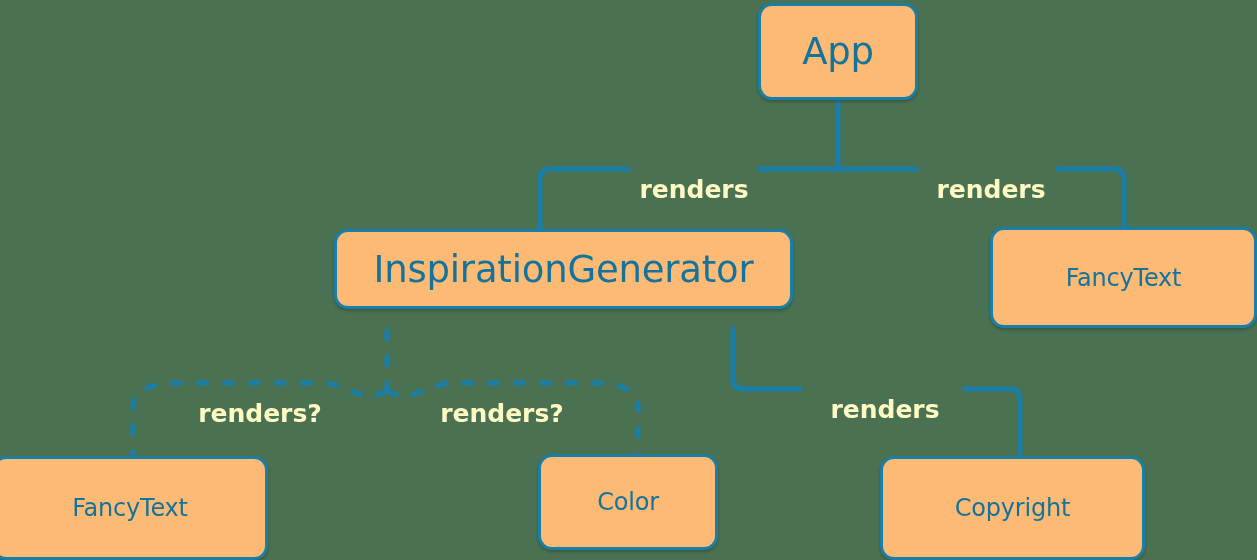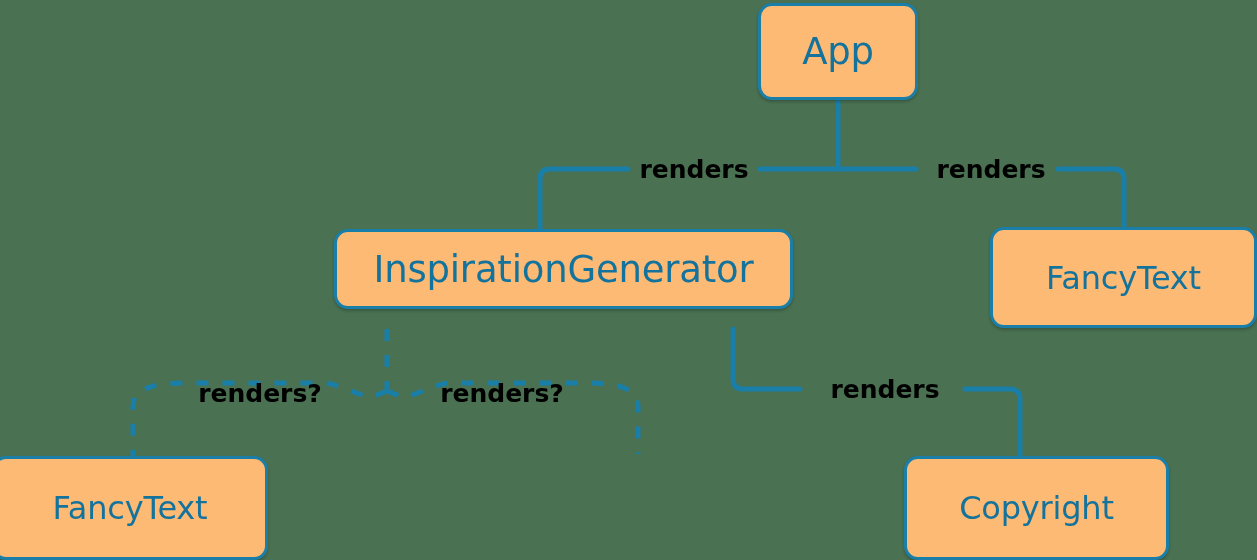--- a/index.html
+++ b/index.html
@@ -36,38 +36,39 @@
     justify-content: center;
     box-shadow: 0 2px 3px rgba(0,0,0,0.22);
   }
   .node-label {
     color: #14739c;
     font-size: 37px;
     line-height: 1;
     letter-spacing: -0.2px;
     white-space: nowrap;
   }
-  .node-sm .node-label { font-size: 32px; text-align: right; }
+  .node-sm .node-label { font-size: 24px; text-align: right; }
   .edge-label {
     position: absolute;
-    color: #000000;
+    color: #fef9c3;
     font-size: 25px;
     line-height: 1;
     white-space: nowrap;
     transform: translate(-50%, -50%);
     font-weight: 600;
+    margin-top: 20px;
   }
 
   
   #node-app            { left: 758px;  top: 3px;   width: 160px; height: 97px; }
   #node-inspiration    { left: 334px;  top: 229px; width: 459px; height: 80px; }
   #node-fancytext-right{ left: 990px;  top: 227px; width: 267px; height: 101px; }
   #node-fancytext-left { left: -8px;   top: 456px; width: 276px; height: 104px; }
   #node-color          { left: 538px;  top: 454px; width: 180px; height: 96px; }
-  #node-copyright      { left: 904px;  top: 456px; width: 265px; height: 104px; }
+  #node-copyright      { left: 880px;  top: 456px; width: 265px; height: 104px; }
 </style>
 </head>
 <body>
 
 <div id="diagram">
 
   <svg id="wires" viewBox="0 0 1257 560" width="1257" height="560" aria-hidden="true">
     <g fill="none" stroke="#1a7fa8" stroke-width="5" stroke-linecap="round" stroke-linejoin="round">
 
       <path d="M 838 100 L 838 169"></path>
@@ -98,20 +99,23 @@
   </div>
 
   <div class="node node-sm" id="node-fancytext-right">
     <span class="node-label">FancyText</span>
   </div>
 
   <div class="node node-sm" id="node-fancytext-left">
     <span class="node-label">FancyText</span>
   </div>
 
+  <div class="node node-sm" id="node-color">
+    <span class="node-label">Color</span>
+  </div>
 
   <div class="node node-sm" id="node-copyright">
     <span class="node-label">Copyright</span>
   </div>
 
   <span class="edge-label" style="left:694px; top:169px;">renders</span>
 
   <span class="edge-label" style="left:991px; top:169px;">renders</span>
 
   <span class="edge-label" style="left:260px; top:393px;">renders?</span>

